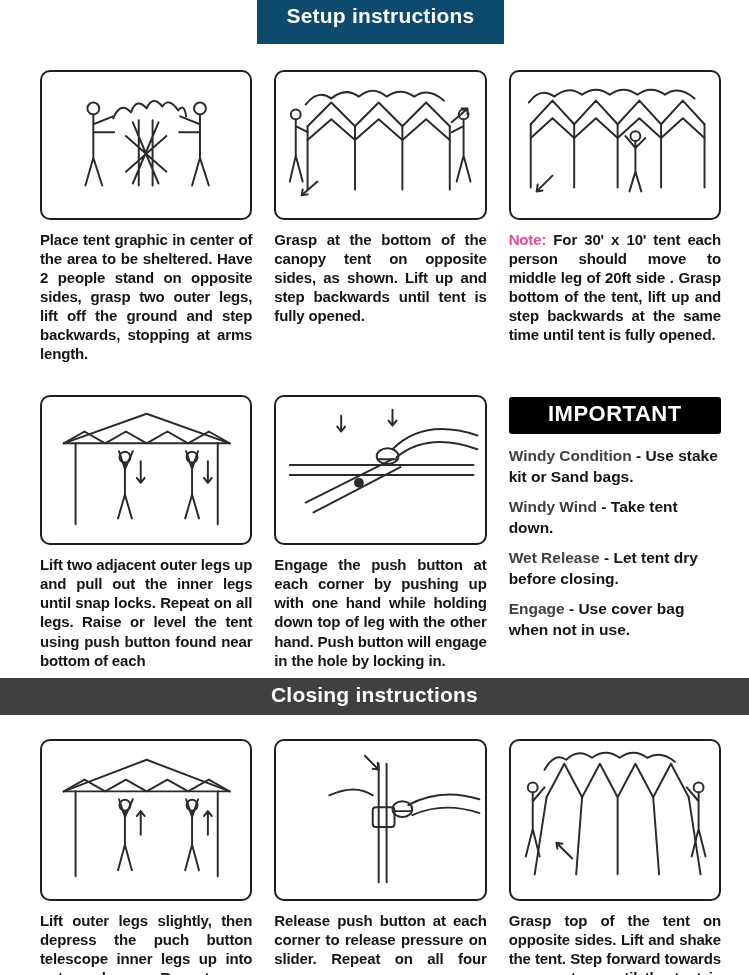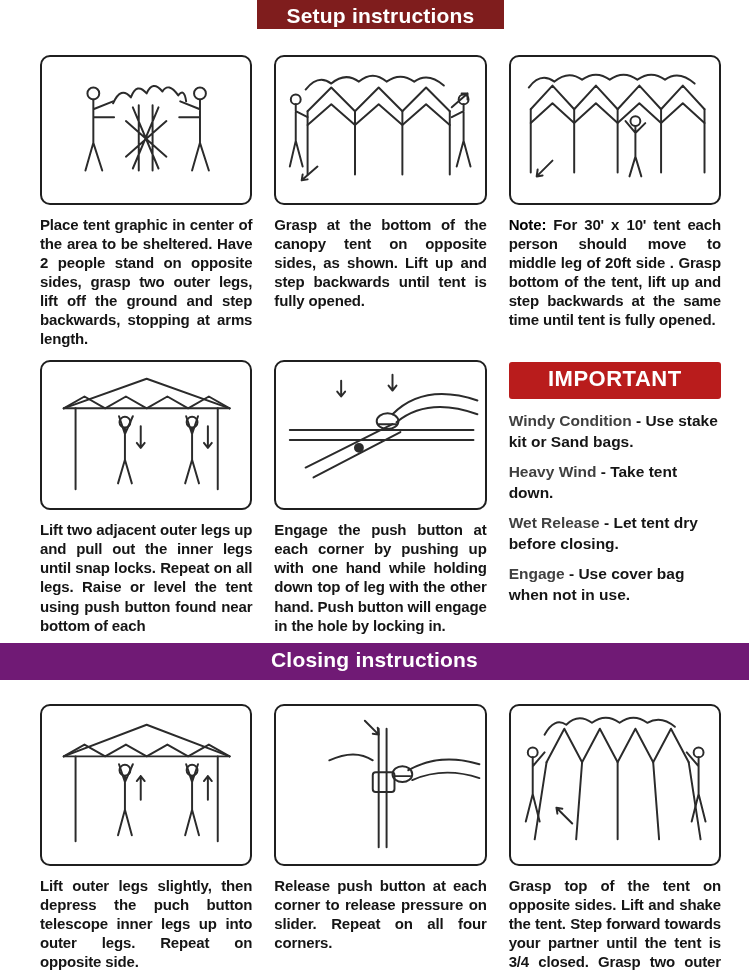--- a/index.html
+++ b/index.html
@@ -3,45 +3,45 @@
 <meta charset="utf-8">
 <style>
   html,body{margin:0;padding:0;background:#ffffff;}
   .sheet{
     width:749px;min-height:975px;box-sizing:border-box;
     padding:0 28px 14px 40px;background:#fff;
     font-family:"Liberation Sans", sans-serif;color:#151515;
   }
   .top-bar-row{text-align:center;margin:0 0 26px;}
   .bar{
-    display:inline-block;background:#7f1d1d;color:#fff;
-    font-size:21px;font-weight:bold;padding:4px 30px 1px;letter-spacing:.2px;
+    display:inline-block;background:#0c4a6e;color:#fff;
+    font-size:21px;font-weight:bold;padding:4px 30px 16px;letter-spacing:.2px;
   }
   .closing-bar{
-    background:#701a75;color:#fff;text-align:center;
+    background:#404040;color:#fff;text-align:center;
     font-size:21px;font-weight:bold;padding:5px 0 8px;
     margin:8px -28px 24px -40px;letter-spacing:.2px;
   }
   .cols{display:grid;grid-template-columns:1fr 1fr 1fr;column-gap:22px;}
-  .row1{margin-bottom:12px;}
+  .row1{margin-bottom:32px;}
   .row2{margin-bottom:2px;}
   .figure-box{
     border:2px solid #1f1f1f;border-radius:10px;height:146px;
     background:#fff;overflow:hidden;
   }
   .figure-box.tall{height:158px;}
   .figure-box svg{display:block;width:100%;height:100%;}
   .caption{
     margin:10px 0 0;font-size:15px;font-weight:700;color:#151515;
     line-height:1.27;text-align:justify;letter-spacing:-0.15px;
   }
-  .note-label{color:#000000;}
+  .note-label{color:#ec4899;}
   .important{margin-top:2px;}
   .important-title{
-    background:#b91c1c;color:#fff;text-align:center;
+    background:#000000;color:#fff;text-align:center;
     font-size:22px;font-weight:bold;padding:4px 0 7px;border-radius:3px;
     margin-bottom:12px;letter-spacing:.5px;
   }
   .important-item{
     margin:0 0 9px;font-size:15.5px;font-weight:700;line-height:1.35;
     color:#151515;
   }
   .term{color:#404040;}
   .sketch{stroke:#2b2b2b;stroke-width:2;fill:none;stroke-linecap:round;stroke-linejoin:round;}
 </style>
@@ -147,21 +147,21 @@
             <path d="M66 16 V32 M66 32 L62 27 M66 32 L70 27"></path>
           </g>
         </svg>
       </div>
       <p class="caption">Engage the push button at each corner by pushing up with one hand while holding down top of leg with the other hand. Push button will engage in the hole by locking in.</p>
     </div>
 
     <div class="important">
       <div class="important-title">IMPORTANT</div>
       <p class="important-item"><span class="term">Windy Condition</span><span> - Use stake kit or Sand bags.</span></p>
-      <p class="important-item"><span class="term">Heavy Wind</span><span> - Take tent down.</span></p>
+      <p class="important-item"><span class="term">Windy Wind</span><span> - Take tent down.</span></p>
       <p class="important-item"><span class="term">Wet Release</span><span> - Let tent dry before closing.</span></p>
       <p class="important-item"><span class="term">Engage</span><span> - Use cover bag when not in use.</span></p>
     </div>
   </div>
 
   <div class="closing-bar">Closing instructions</div>
 
   <div class="cols row3">
 
     <div class="step">

